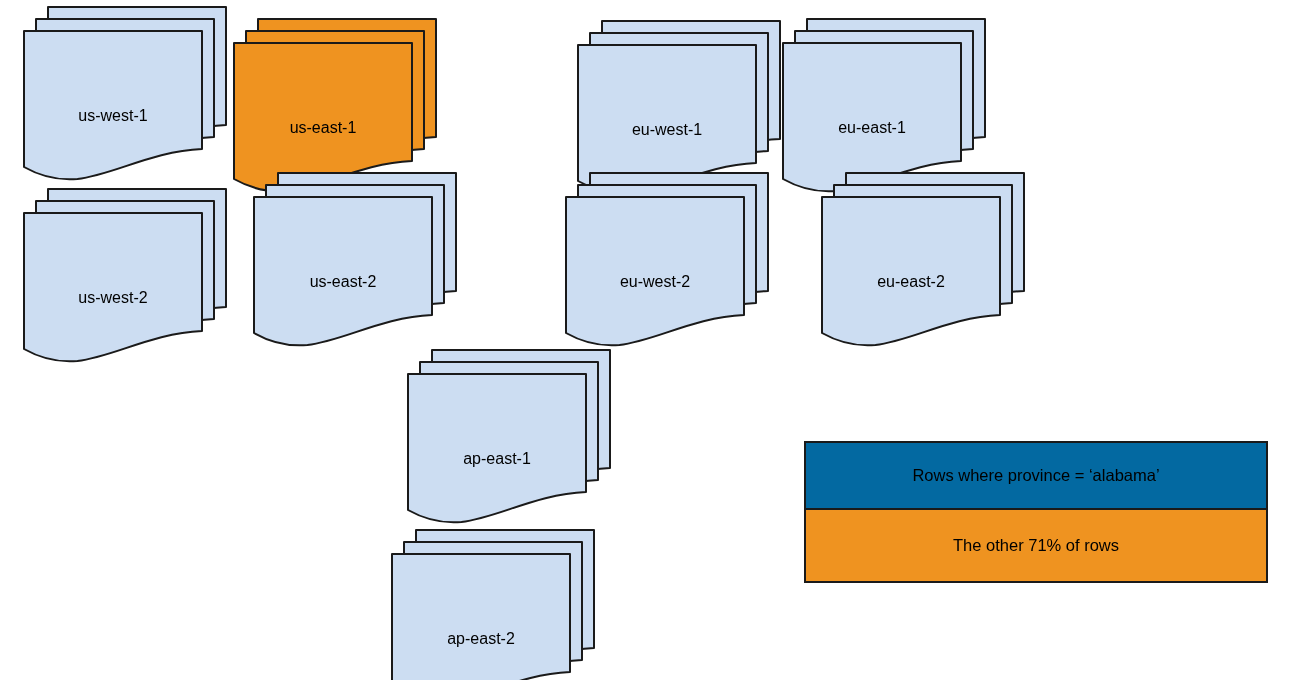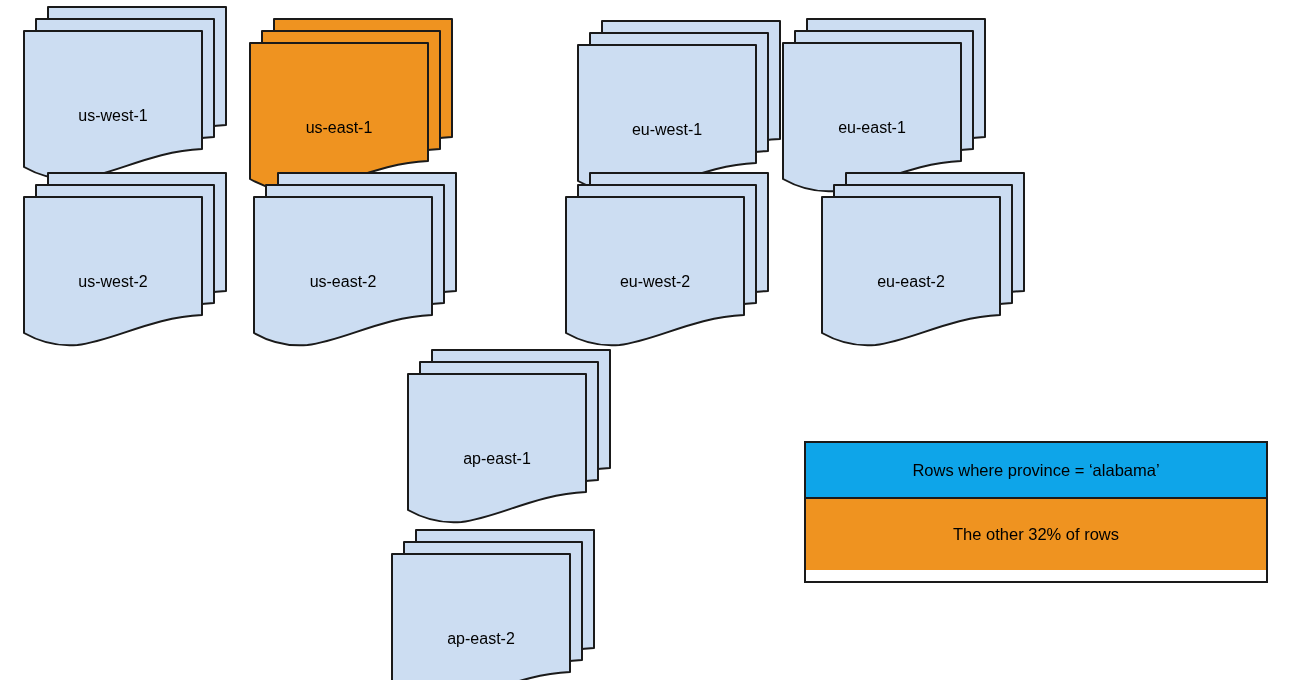--- a/index.html
+++ b/index.html
@@ -67,21 +67,21 @@
 
   <div id="stacks-layer">
       <div class="doc-stack" style="left: 22px; top: 5px; width: 202px; height: 172px;">
         <svg width="206" height="176" viewBox="0 0 206 176">
           <path class="doc-shape" d="M 0 0 L 178 0 L 178 118 C 128.16 120 89 144 53.4 148 C 30.26 150 14.24 144 0 136 Z" transform="translate(26,2)" fill="#ccddf2"></path>
           <path class="doc-shape" d="M 0 0 L 178 0 L 178 118 C 128.16 120 89 144 53.4 148 C 30.26 150 14.24 144 0 136 Z" transform="translate(14,14)" fill="#ccddf2"></path>
           <path class="doc-shape" d="M 0 0 L 178 0 L 178 118 C 128.16 120 89 144 53.4 148 C 30.26 150 14.24 144 0 136 Z" transform="translate(2,26)" fill="#ccddf2"></path>
           <text class="doc-label" x="91" y="111.83999999999999">us-west-1</text>
         </svg>
       </div>
-      <div class="doc-stack" style="left: 248px; top: 17px; width: 202px; height: 172px;">
+      <div class="doc-stack" style="left: 232px; top: 17px; width: 202px; height: 172px;">
         <svg width="206" height="176" viewBox="0 0 206 176">
           <path class="doc-shape" d="M 0 0 L 178 0 L 178 118 C 128.16 120 89 144 53.4 148 C 30.26 150 14.24 144 0 136 Z" transform="translate(26,2)" fill="#ef9320"></path>
           <path class="doc-shape" d="M 0 0 L 178 0 L 178 118 C 128.16 120 89 144 53.4 148 C 30.26 150 14.24 144 0 136 Z" transform="translate(14,14)" fill="#ef9320"></path>
           <path class="doc-shape" d="M 0 0 L 178 0 L 178 118 C 128.16 120 89 144 53.4 148 C 30.26 150 14.24 144 0 136 Z" transform="translate(2,26)" fill="#ef9320"></path>
           <text class="doc-label" x="91" y="111.83999999999999">us-east-1</text>
         </svg>
       </div>
       <div class="doc-stack" style="left: 576px; top: 19px; width: 202px; height: 172px;">
         <svg width="206" height="176" viewBox="0 0 206 176">
           <path class="doc-shape" d="M 0 0 L 178 0 L 178 118 C 128.16 120 89 144 53.4 148 C 30.26 150 14.24 144 0 136 Z" transform="translate(26,2)" fill="#ccddf2"></path>
@@ -91,21 +91,21 @@
         </svg>
       </div>
       <div class="doc-stack" style="left: 781px; top: 17px; width: 202px; height: 172px;">
         <svg width="206" height="176" viewBox="0 0 206 176">
           <path class="doc-shape" d="M 0 0 L 178 0 L 178 118 C 128.16 120 89 144 53.4 148 C 30.26 150 14.24 144 0 136 Z" transform="translate(26,2)" fill="#ccddf2"></path>
           <path class="doc-shape" d="M 0 0 L 178 0 L 178 118 C 128.16 120 89 144 53.4 148 C 30.26 150 14.24 144 0 136 Z" transform="translate(14,14)" fill="#ccddf2"></path>
           <path class="doc-shape" d="M 0 0 L 178 0 L 178 118 C 128.16 120 89 144 53.4 148 C 30.26 150 14.24 144 0 136 Z" transform="translate(2,26)" fill="#ccddf2"></path>
           <text class="doc-label" x="91" y="111.83999999999999">eu-east-1</text>
         </svg>
       </div>
-      <div class="doc-stack" style="left: 22px; top: 171px; width: 202px; height: 172px;">
+      <div class="doc-stack" style="left: 22px; top: 187px; width: 202px; height: 172px;">
         <svg width="206" height="176" viewBox="0 0 206 176">
           <path class="doc-shape" d="M 0 0 L 178 0 L 178 118 C 128.16 120 89 144 53.4 148 C 30.26 150 14.24 144 0 136 Z" transform="translate(26,2)" fill="#ccddf2"></path>
           <path class="doc-shape" d="M 0 0 L 178 0 L 178 118 C 128.16 120 89 144 53.4 148 C 30.26 150 14.24 144 0 136 Z" transform="translate(14,14)" fill="#ccddf2"></path>
           <path class="doc-shape" d="M 0 0 L 178 0 L 178 118 C 128.16 120 89 144 53.4 148 C 30.26 150 14.24 144 0 136 Z" transform="translate(2,26)" fill="#ccddf2"></path>
           <text class="doc-label" x="91" y="111.83999999999999">us-west-2</text>
         </svg>
       </div>
       <div class="doc-stack" style="left: 252px; top: 171px; width: 202px; height: 172px;">
         <svg width="206" height="176" viewBox="0 0 206 176">
           <path class="doc-shape" d="M 0 0 L 178 0 L 178 118 C 128.16 120 89 144 53.4 148 C 30.26 150 14.24 144 0 136 Z" transform="translate(26,2)" fill="#ccddf2"></path>
@@ -142,21 +142,21 @@
         <svg width="206" height="176" viewBox="0 0 206 176">
           <path class="doc-shape" d="M 0 0 L 178 0 L 178 118 C 128.16 120 89 144 53.4 148 C 30.26 150 14.24 144 0 136 Z" transform="translate(26,2)" fill="#ccddf2"></path>
           <path class="doc-shape" d="M 0 0 L 178 0 L 178 118 C 128.16 120 89 144 53.4 148 C 30.26 150 14.24 144 0 136 Z" transform="translate(14,14)" fill="#ccddf2"></path>
           <path class="doc-shape" d="M 0 0 L 178 0 L 178 118 C 128.16 120 89 144 53.4 148 C 30.26 150 14.24 144 0 136 Z" transform="translate(2,26)" fill="#ccddf2"></path>
           <text class="doc-label" x="91" y="111.83999999999999">ap-east-2</text>
         </svg>
       </div>
     </div>
 
   <div id="legend" style="left: 804px; top: 441px; width: 464px; height: 142px; border-color: rgb(26, 26, 26);">
-    <div class="legend-row" id="legend-row-blue" style="height: 56px; background: #0ea5e9; border-bottom-color: rgb(26, 26, 26);">
+    <div class="legend-row" id="legend-row-blue" style="height: 67px; background: #0369a1; border-bottom-color: rgb(26, 26, 26);">
       <span>Rows where province = ‘alabama’</span>
     </div>
     <div class="legend-row" id="legend-row-orange" style="height: 71px; background: rgb(239, 147, 32);">
-      <span>The other 32% of rows</span>
+      <span>The other 71% of rows</span>
     </div>
   </div>
 
 </div>
 
 </body></html>

